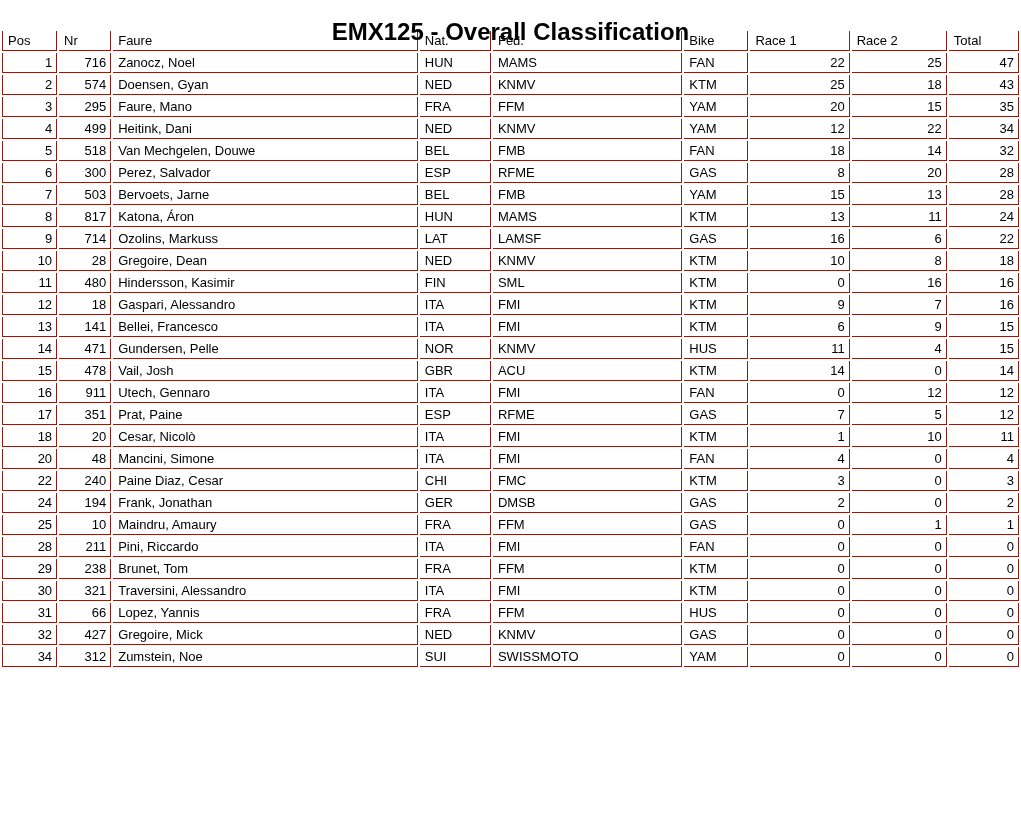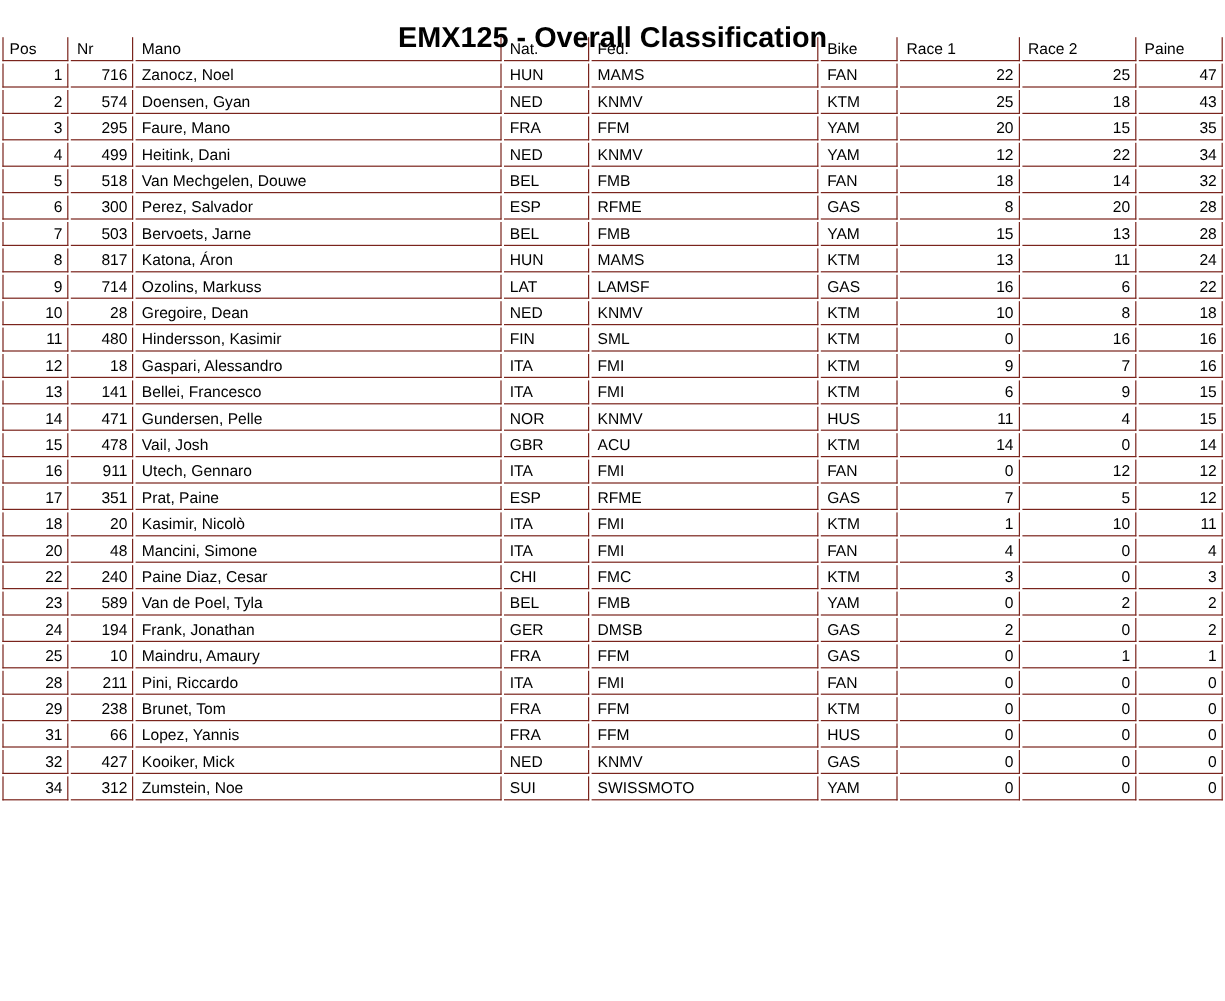--- a/index.html
+++ b/index.html
@@ -58,27 +58,27 @@
         <col style="width:189px">
         <col style="width:64px">
       <col style="width:99px">
         <col style="width:95px">
         <col style="width:70px">
     </colgroup>
     <thead>
       <tr>
           <th>Pos</th>
           <th>Nr</th>
-          <th>Mano</th>
+          <th>Faure</th>
           <th>Nat.</th>
           <th>Fed.</th>
           <th>Bike</th>
           <th>Race 1</th>
           <th>Race 2</th>
-          <th>Paine</th>
+          <th>Total</th>
         </tr>
     </thead>
     <tbody>
         <tr>
           <td class="num">1</td>
           <td class="num">716</td>
           <td>Zanocz, Noel</td>
           <td>HUN</td>
           <td>MAMS</td>
           <td>FAN</td>
@@ -258,21 +258,21 @@
           <td>ESP</td>
           <td>RFME</td>
           <td>GAS</td>
           <td class="num">7</td>
           <td class="num">5</td>
           <td class="num">12</td>
         </tr>
         <tr>
           <td class="num">18</td>
           <td class="num">20</td>
-          <td>Kasimir, Nicolò</td>
+          <td>Cesar, Nicolò</td>
           <td>ITA</td>
           <td>FMI</td>
           <td>KTM</td>
           <td class="num">1</td>
           <td class="num">10</td>
           <td class="num">11</td>
         </tr>
         <tr>
           <td class="num">20</td>
           <td class="num">48</td>
@@ -289,31 +289,20 @@
           <td class="num">240</td>
           <td>Paine Diaz, Cesar</td>
           <td>CHI</td>
           <td>FMC</td>
           <td>KTM</td>
           <td class="num">3</td>
           <td class="num">0</td>
           <td class="num">3</td>
         </tr>
         <tr>
-          <td class="num">23</td>
-          <td class="num">589</td>
-          <td>Van de Poel, Tyla</td>
-          <td>BEL</td>
-          <td>FMB</td>
-          <td>YAM</td>
-          <td class="num">0</td>
-          <td class="num">2</td>
-          <td class="num">2</td>
-        </tr>
-        <tr>
           <td class="num">24</td>
           <td class="num">194</td>
           <td>Frank, Jonathan</td>
           <td>GER</td>
           <td>DMSB</td>
           <td>GAS</td>
           <td class="num">2</td>
           <td class="num">0</td>
           <td class="num">2</td>
         </tr>
@@ -338,40 +327,51 @@
           <td class="num">0</td>
           <td class="num">0</td>
           <td class="num">0</td>
         </tr>
         <tr>
           <td class="num">29</td>
           <td class="num">238</td>
           <td>Brunet, Tom</td>
           <td>FRA</td>
           <td>FFM</td>
+          <td>KTM</td>
+          <td class="num">0</td>
+          <td class="num">0</td>
+          <td class="num">0</td>
+        </tr>
+        <tr>
+          <td class="num">30</td>
+          <td class="num">321</td>
+          <td>Traversini, Alessandro</td>
+          <td>ITA</td>
+          <td>FMI</td>
           <td>KTM</td>
           <td class="num">0</td>
           <td class="num">0</td>
           <td class="num">0</td>
         </tr>
         <tr>
           <td class="num">31</td>
           <td class="num">66</td>
           <td>Lopez, Yannis</td>
           <td>FRA</td>
           <td>FFM</td>
           <td>HUS</td>
           <td class="num">0</td>
           <td class="num">0</td>
           <td class="num">0</td>
         </tr>
         <tr>
           <td class="num">32</td>
           <td class="num">427</td>
-          <td>Kooiker, Mick</td>
+          <td>Gregoire, Mick</td>
           <td>NED</td>
           <td>KNMV</td>
           <td>GAS</td>
           <td class="num">0</td>
           <td class="num">0</td>
           <td class="num">0</td>
         </tr>
         <tr>
           <td class="num">34</td>
           <td class="num">312</td>

